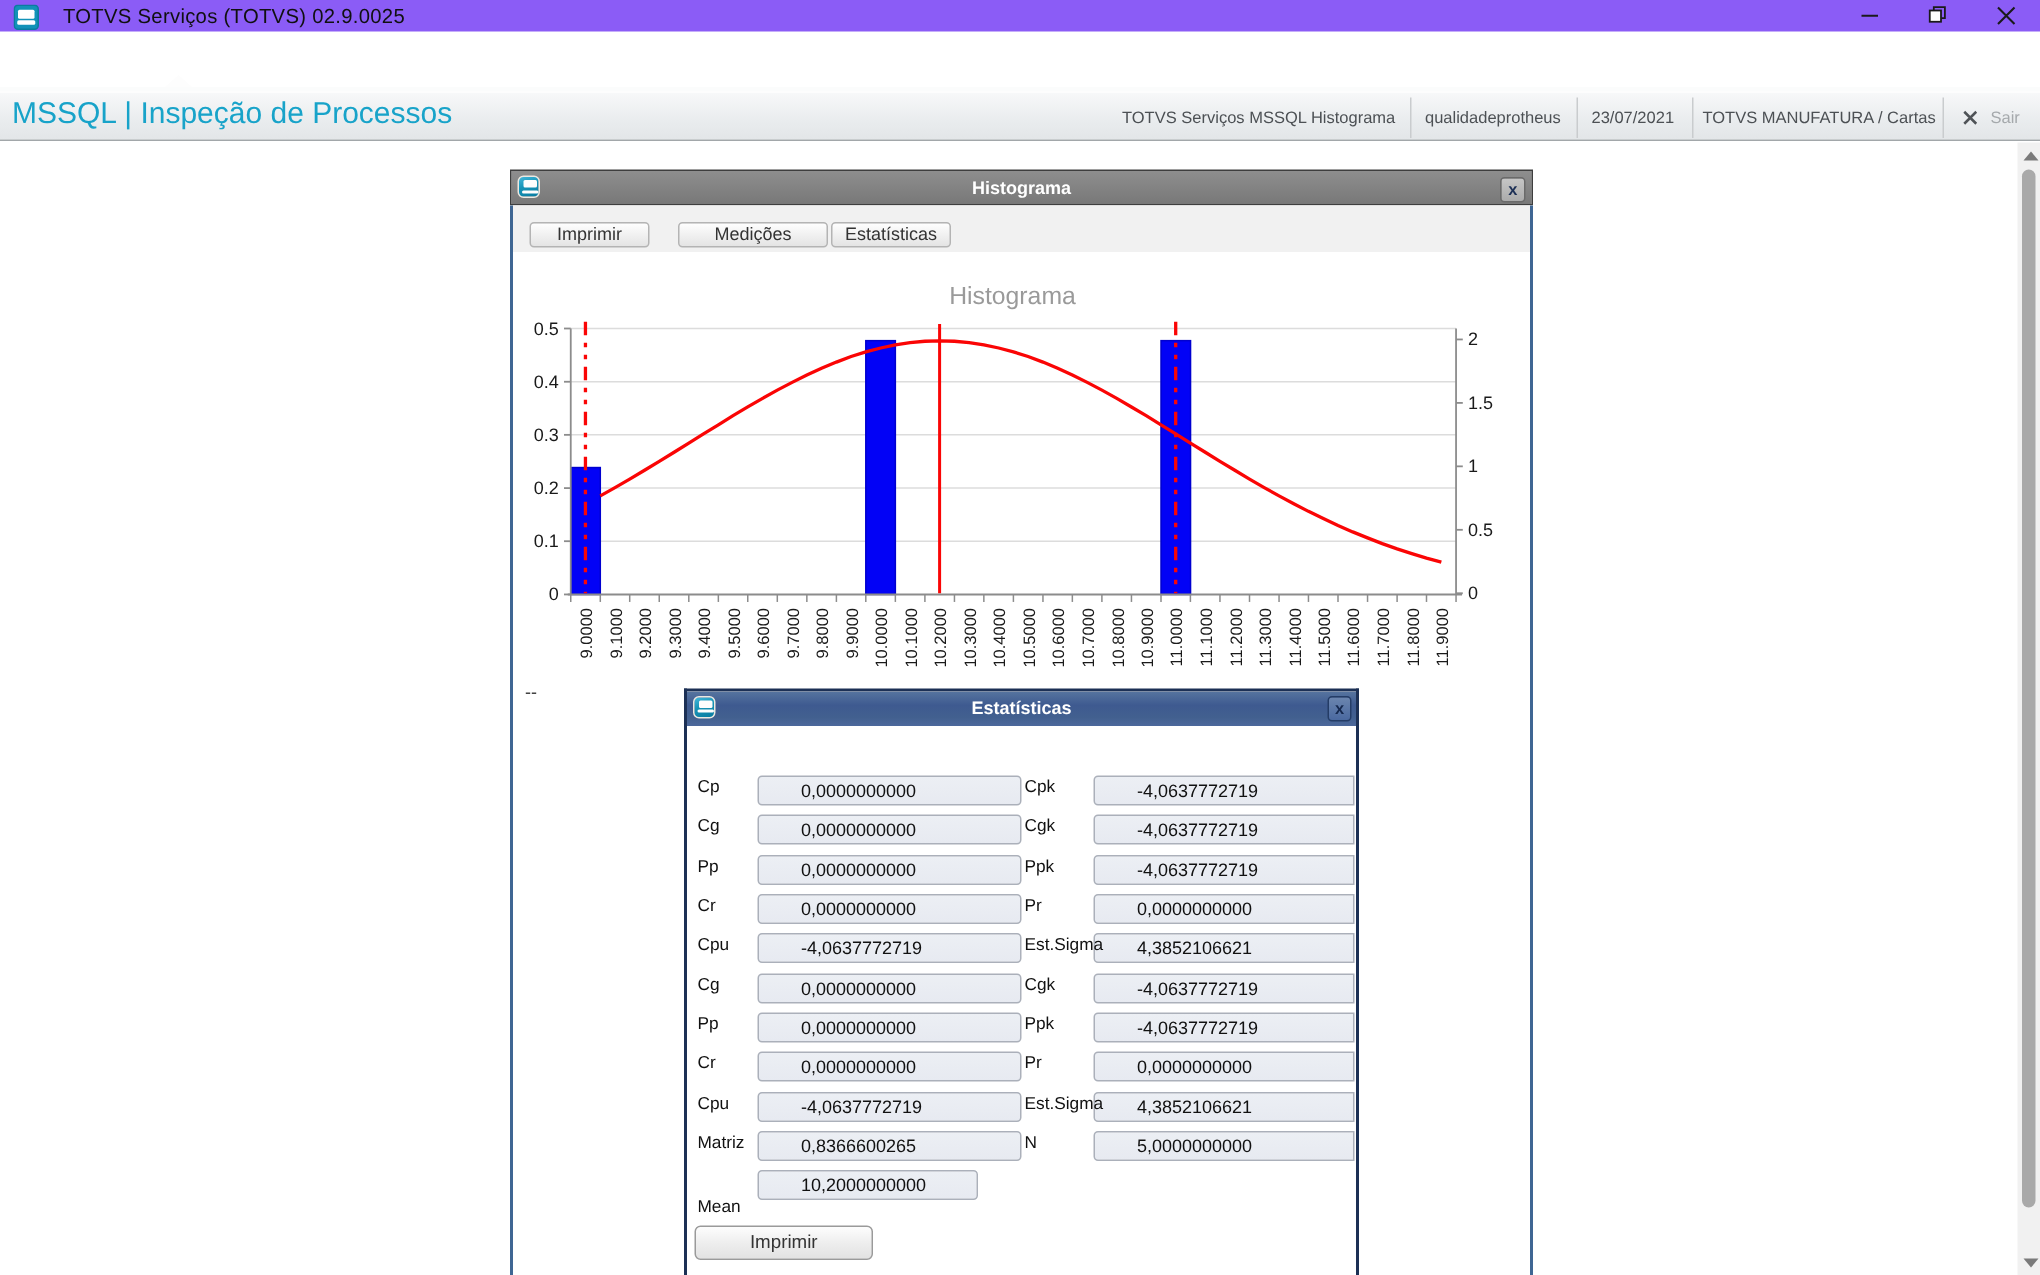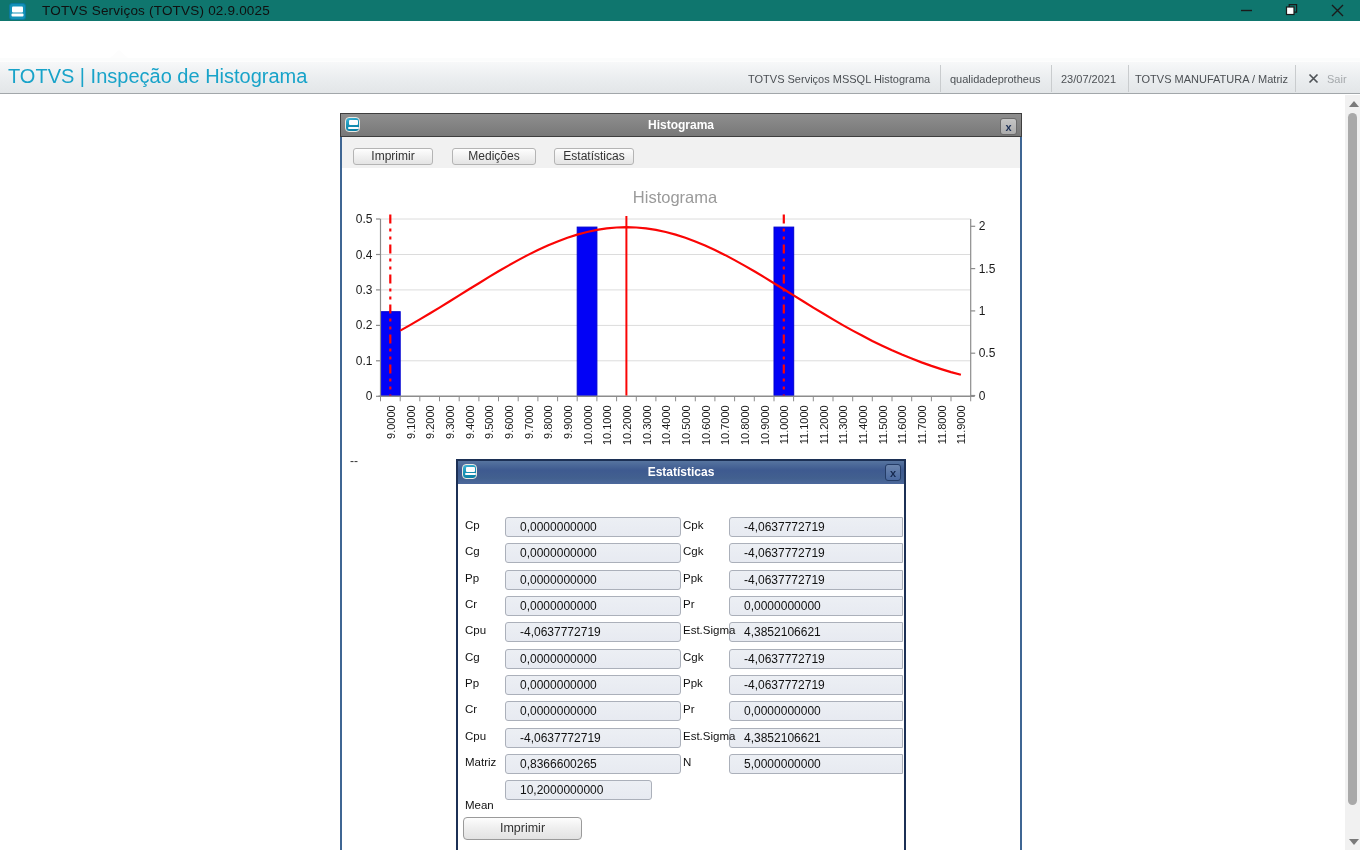--- a/index.html
+++ b/index.html
@@ -1,19 +1,19 @@
 <!DOCTYPE html>
 <html><head>
 <meta charset="utf-8">
 <style>
 *{margin:0;padding:0;box-sizing:border-box}
 html,body{width:1360px;height:850px;overflow:hidden;background:#fff;font-family:"Liberation Sans",sans-serif}
 #page{position:relative;width:1360px;height:850px}
 
-#wintitle{position:absolute;left:0;top:0;width:1360px;height:21px;background:#0f766e}
+#wintitle{position:absolute;left:0;top:0;width:1360px;height:21px;background:#8b5cf6}
 #wintitle .txt{position:absolute;left:42px;top:3px;font-size:13.5px;letter-spacing:0.2px;color:#101010}
 
 #tealbar{position:absolute;left:0;top:21px;width:1360px;height:37px;background:#00728e}
 #whitestrip{position:absolute;left:0;top:58px;width:1360px;height:3px;background:#fbfcfc}
 #tealbar .vsep{position:absolute;top:0;width:1px;height:37px;background:#005e75}
 #tab1{position:absolute;left:36px;top:0;width:164px;height:37px;background:linear-gradient(#2189a4,#07607a);color:#eef6f8;font-size:11.3px;letter-spacing:-0.45px;line-height:37px;padding-left:15px;white-space:nowrap}
 #tab1 .x{position:absolute;right:5px;top:0;color:#cfe3e9;font-size:12px;letter-spacing:0}
 #tabtri{position:absolute;left:110px;top:50px;width:0;height:0;border-left:9px solid transparent;border-right:9px solid transparent;border-bottom:8px solid #fdfdfd}
 .tealbtn{position:absolute;top:0;height:37px;background:#0b7a93}
 
@@ -39,21 +39,21 @@
 .dlgclose{position:absolute;border-radius:3px;font-weight:bold;text-align:center}
 #hclose{right:4px;top:3.5px;width:17px;height:17px;border:1px solid #6a6a6a;background:linear-gradient(#c6c6c6,#ababab);color:#1c2f55;font-size:11px;line-height:16px}
 #hdash{position:absolute;left:8px;top:317px;font-size:12px;color:#333}
 
 #edlg{position:absolute;left:456px;top:459px;width:450px;height:391px;background:#fff;border:2px solid #1c3055;border-bottom:none;overflow:hidden}
 #etitle{height:23px;background:linear-gradient(#56749f 0%,#3e5a90 40%,#42608f 75%,#4c689c 100%);line-height:23px;position:relative}
 #ebody{position:absolute;left:0;top:23px;width:446px;height:370px;background:#fff}
 #eclose{right:3px;top:2.5px;width:16px;height:17px;border:1px solid #243c66;background:linear-gradient(#6b85ae,#4a69a0);color:#16294f;font-size:11px;line-height:16px}
 #eindices{position:absolute;left:0;top:6px;width:340px;text-align:center;font-size:13px;color:#111}
 .flab{position:absolute;font-size:11.5px;color:#111;z-index:2;background:transparent}
-.fbox{position:absolute;height:20px;background:linear-gradient(#eceff4,#e7eaf1);border:1px solid #abb0ba;border-radius:3px;font-size:12px;color:#111;line-height:18px;padding-left:14px}
+.fbox{position:absolute;height:20px;background:linear-gradient(#eceff4,#e7eaf1);border:1px solid #abb0ba;border-radius:3px;font-size:12px;color:#111;line-height:18px;padding-left:28px}
 #ebtn{position:absolute;left:5px;top:333px;width:119px;height:23px;border:1px solid #9a9a9a;border-radius:4px;background:linear-gradient(#fdfdfd,#eee 50%,#e2e2e2);font-size:12.5px;color:#333;text-align:center;line-height:21px}
 </style>
 </head>
 <body>
 <div id="page">
 
   <div id="wintitle">
     <svg width="17" height="17" style="position:absolute;left:9px;top:3px">
       <rect x="0.5" y="0.5" width="16" height="16" rx="2.5" fill="#1292b8" stroke="#0b7ba0"></rect>
       <rect x="3" y="3.5" width="11" height="6" rx="1" fill="#fff"></rect>
@@ -65,28 +65,28 @@
       <path d="M59.2 6.9 L59.2 4.7 L66.6 4.7 L66.6 12.1 L64.3 12.1" fill="none" stroke="#1a1a1a" stroke-width="1.2"></path>
       <rect x="56.5" y="7" width="7.5" height="7.5" fill="#ffffff" stroke="#1a1a1a" stroke-width="1.2"></rect>
       <path d="M102 5 L113 16 M113 5 L102 16" stroke="#1a1a1a" stroke-width="1.4"></path>
     </svg>
   </div>
 
   <div id="whitestrip"></div>
   <div id="tabtri"></div>
 
   <div id="appheader">
-    <div class="blue">TOTVS | Inspeção de Histograma</div>
+    <div class="blue">MSSQL | Inspeção de Processos</div>
     <div class="item" style="left:748px">TOTVS Serviços MSSQL Histograma</div>
     <div class="isep" style="left:940px"></div>
     <div class="item" style="left:950px">qualidadeprotheus</div>
     <div class="isep" style="left:1051px"></div>
     <div class="item" style="left:1061px">23/07/2021</div>
     <div class="isep" style="left:1128px"></div>
-    <div class="item" style="left:1135px">TOTVS MANUFATURA / Matriz</div>
+    <div class="item" style="left:1135px">TOTVS MANUFATURA / Cartas</div>
     <div class="isep" style="left:1295px"></div>
     <svg width="11" height="11" style="position:absolute;left:1308px;top:11px">
         <path d="M1.5 1.5 L9.5 9.5 M9.5 1.5 L1.5 9.5" stroke="#4f5357" stroke-width="1.7"></path>
       </svg>
     <div class="item" style="left:1327px;color:#a5a9ac">Sair</div>
   </div>
 
   <div id="sbar"></div>
   <div id="sthumb"></div>
   <div class="sarrow" style="top:101px;border-bottom:6px solid #7a7a7a"></div>
@@ -97,21 +97,21 @@
       <div class="dlgicon">
           <div class="scr"></div>
           <div class="base"></div>
         </div>
       <div class="dlgtitle" style="line-height:22px">Histograma</div>
       <div class="dlgclose" id="hclose">x</div>
     </div>
     <div id="hbody">
       <div id="htoolbar">
         <div class="tbtn" style="left:11px;width:80px">Imprimir</div>
-        <div class="tbtn" style="left:110px;width:84px">Medições</div>
+        <div class="tbtn" style="left:110px;width:100px">Medições</div>
         <div class="tbtn" style="left:212px;width:80px">Estatísticas</div>
       </div>
       <svg width="682" height="290" style="position:absolute;left:-2px;top:33px">
 <text x="335" y="32.5" text-anchor="middle" font-size="16.5" fill="#9a9a9a">Histograma</text>
 <line x1="40.5" y1="190.8" x2="630.7" y2="190.8" stroke="#dcdcdc" stroke-width="1"></line>
 <line x1="40.5" y1="155.4" x2="630.7" y2="155.4" stroke="#dcdcdc" stroke-width="1"></line>
 <line x1="40.5" y1="119.9" x2="630.7" y2="119.9" stroke="#dcdcdc" stroke-width="1"></line>
 <line x1="40.5" y1="84.5" x2="630.7" y2="84.5" stroke="#dcdcdc" stroke-width="1"></line>
 <line x1="40.5" y1="49.0" x2="630.7" y2="49.0" stroke="#dcdcdc" stroke-width="1"></line>
 <rect x="40.5" y="141.7" width="19.7" height="84.6" fill="#0202f6" stroke="#0000cf" stroke-width="1"></rect>

